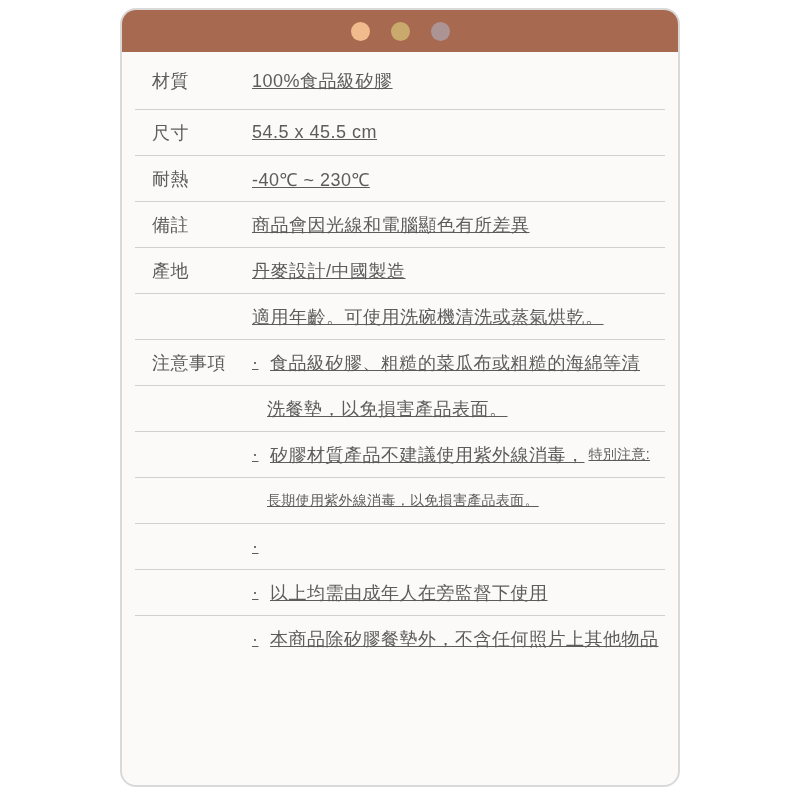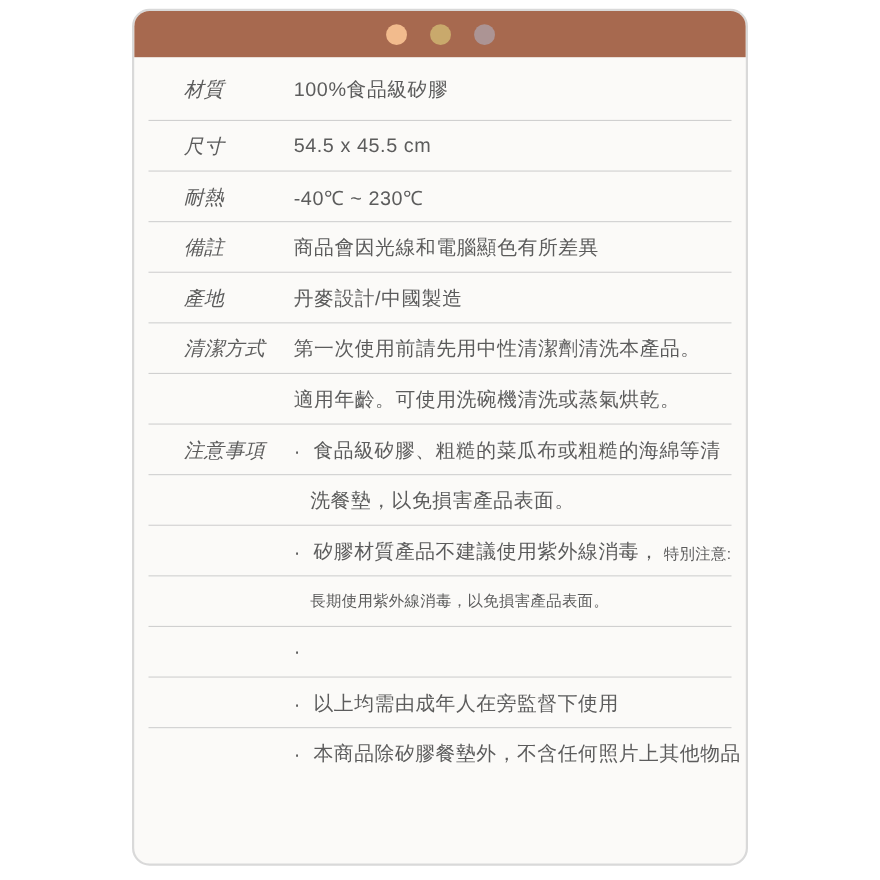--- a/index.html
+++ b/index.html
@@ -45,30 +45,30 @@
     height: 45px;
     border-bottom: 1px solid #D0D0D0;
     color: #5C5C5C;
     font-size: 18px;
     letter-spacing: 0.5px;
   }
   .row-first { height: 57px; }
   .row-last  { height: 46px; border-bottom: none; }
   .label {
     width: 100px;
-    margin-left: 32px;
+    margin-left: 17px;
     flex-shrink: 0;
     white-space: nowrap;
-    font-style: italic;
   }
   .value {
     flex: 1;
     white-space: nowrap;
     display: flex;
-    align-items: flex-end;
+    align-items: center;
+    text-decoration: underline;
   }
   .bullet {
     display: inline-block;
     width: 18px;
     flex-shrink: 0;
   }
   .wrap-indent { padding-left: 15px; }
   .small-text, .note { font-size: 14px; letter-spacing: 0.3px; }
   .note { margin-left: 4px; }
 </style>
@@ -114,26 +114,20 @@
         </span>
     </div>
 
     <div class="row">
       <span class="label">產地</span>
       <span class="value">
           <span>丹麥設計/中國製造</span>
         </span>
     </div>
 
-    <div class="row">
-      <span class="label">清潔方式</span>
-      <span class="value">
-          <span>第一次使用前請先用中性清潔劑清洗本產品。</span>
-        </span>
-    </div>
 
 
     <div class="row">
       <span class="label"></span>
       <span class="value">
           <span>適用年齡。可使用洗碗機清洗或蒸氣烘乾。</span>
         </span>
     </div>
 
     <div class="row">

